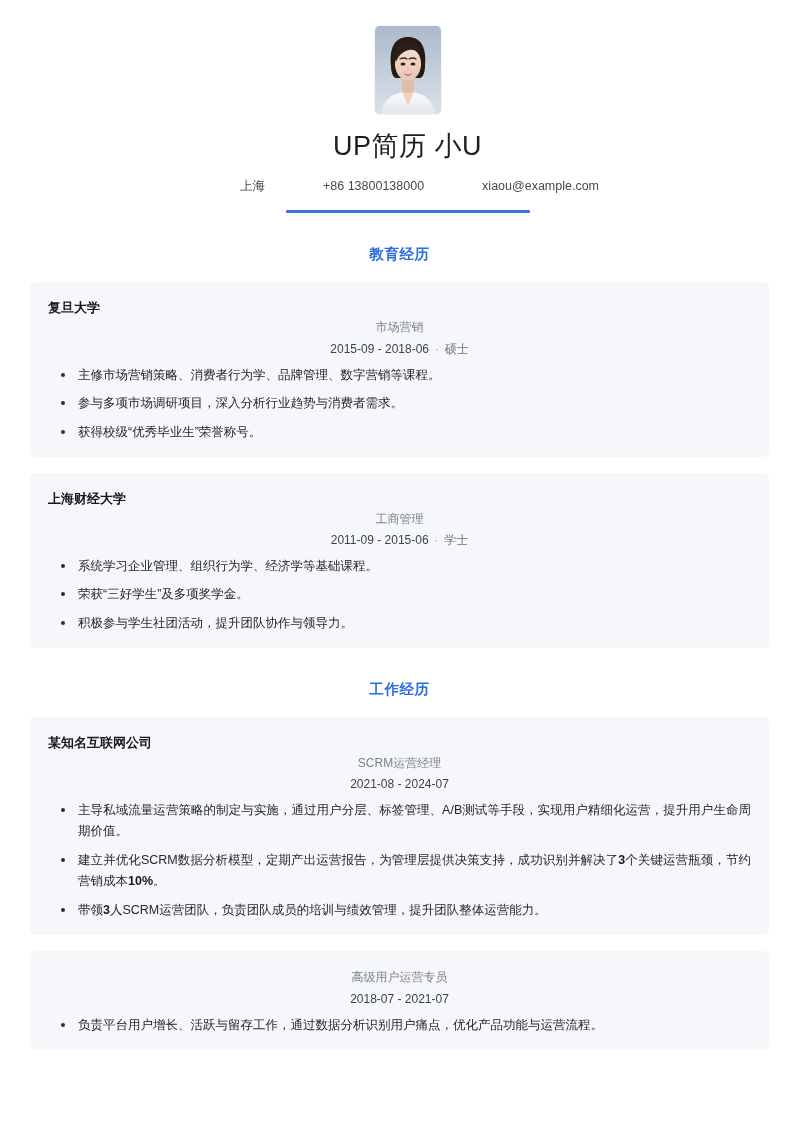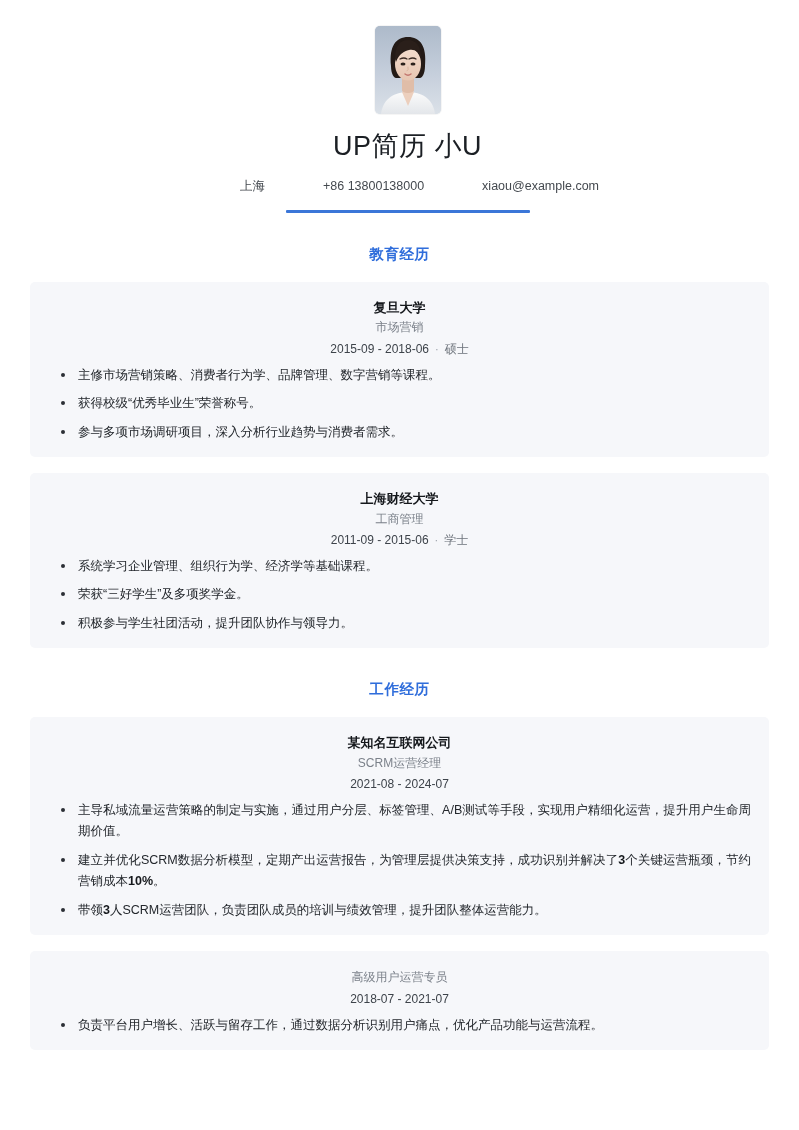--- a/index.html
+++ b/index.html
@@ -89,21 +89,20 @@
 
   .card {
     background: #f6f7fa;
     border-radius: 5px;
     margin: 0 30px 16px 30px;
     padding: 16px 18px 14px 18px;
   }
   .card:last-child { margin-bottom: 0; }
 
   .card-org {
-    text-align: center;
     font-size: 13px;
     font-weight: 700;
     color: #15181c;
     line-height: 1.5;
   }
   .card-sub {
     text-align: center;
     font-size: 12px;
     color: #7b818a;
     line-height: 1.7;
@@ -216,22 +215,22 @@
 
   <div id="sections-root">
       <div class="section">
         <div class="section-title">教育经历</div>
         <div class="card">
           <div class="card-org">复旦大学</div>
           <div class="card-sub">市场营销</div>
           <div class="card-meta"><span>2015-09 - 2018-06</span><span class="sep">·</span><span class="degree">硕士</span></div>
           <ul class="bullets">
             <li><span>主修市场营销策略、消费者行为学、品牌管理、数字营销等课程。</span></li>
+            <li><span>参与多项市场调研项目，深入分析行业趋势与消费者需求。</span></li>
             <li><span>获得校级“优秀毕业生”荣誉称号。</span></li>
-            <li><span>参与多项市场调研项目，深入分析行业趋势与消费者需求。</span></li>
           </ul>
         </div>
         <div class="card">
           <div class="card-org">上海财经大学</div>
           <div class="card-sub">工商管理</div>
           <div class="card-meta"><span>2011-09 - 2015-06</span><span class="sep">·</span><span class="degree">学士</span></div>
           <ul class="bullets">
             <li><span>系统学习企业管理、组织行为学、经济学等基础课程。</span></li>
             <li><span>荣获“三好学生”及多项奖学金。</span></li>
             <li><span>积极参与学生社团活动，提升团队协作与领导力。</span></li>

